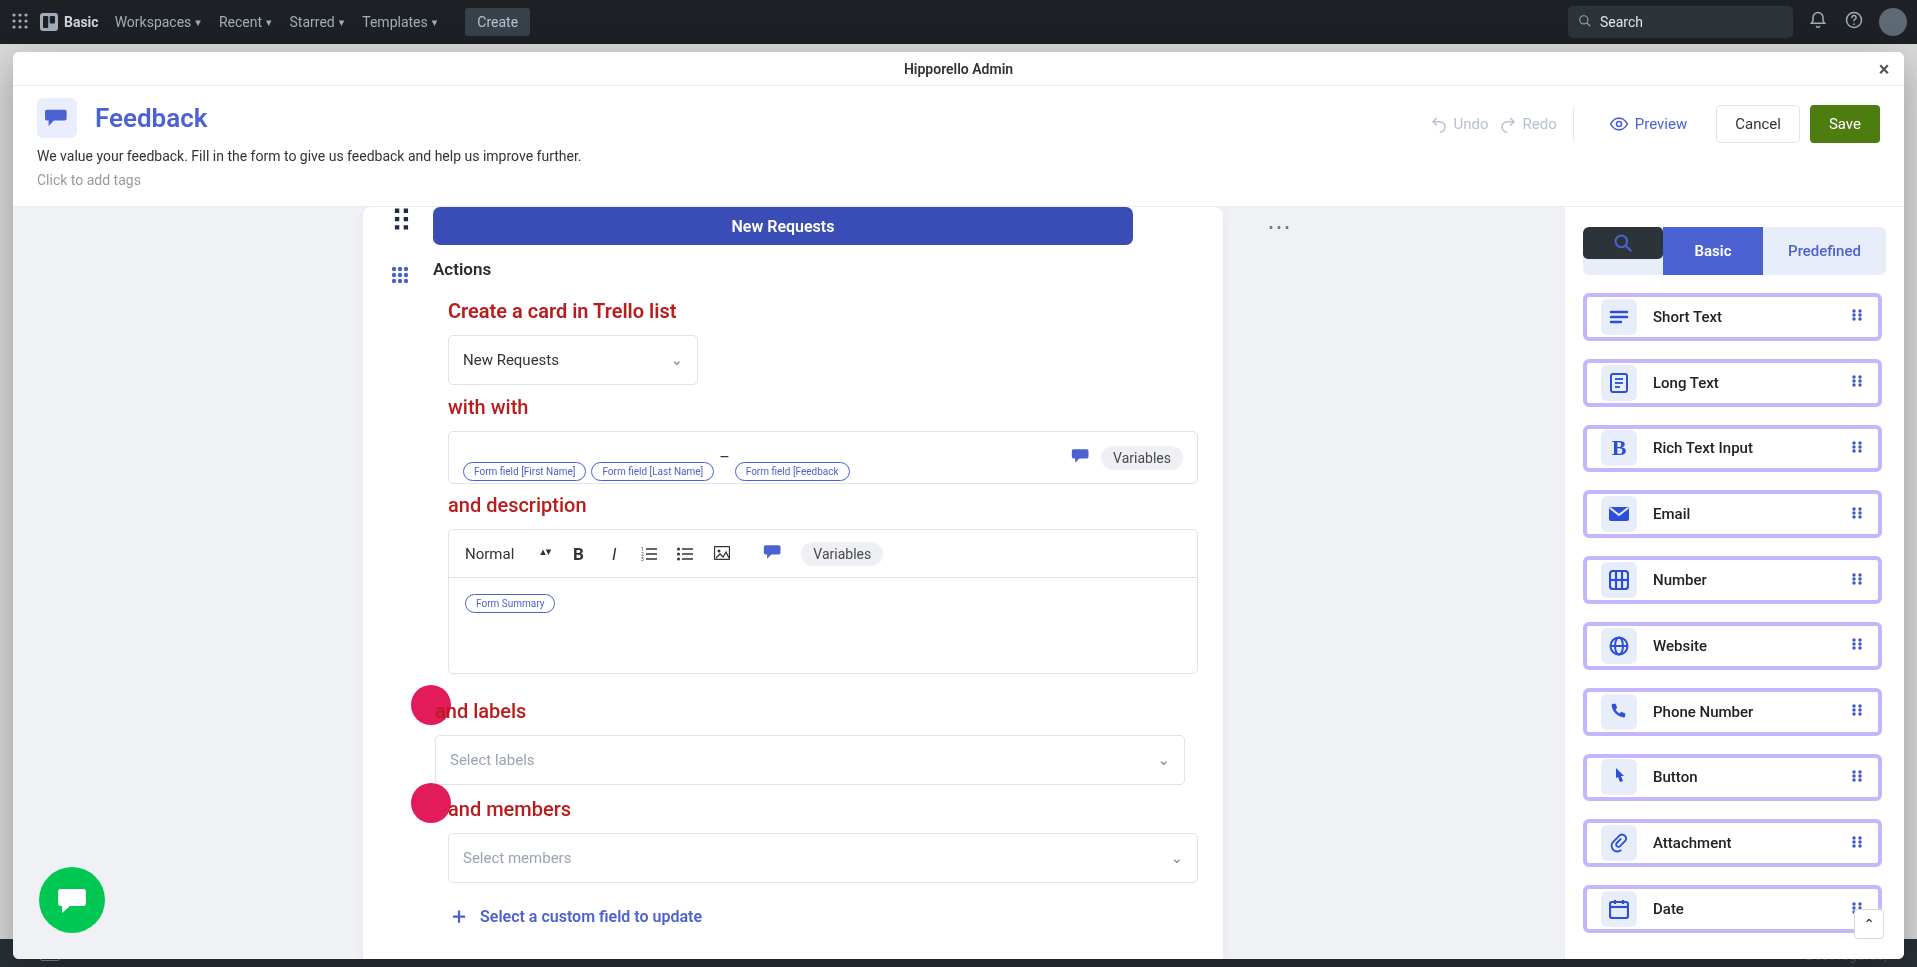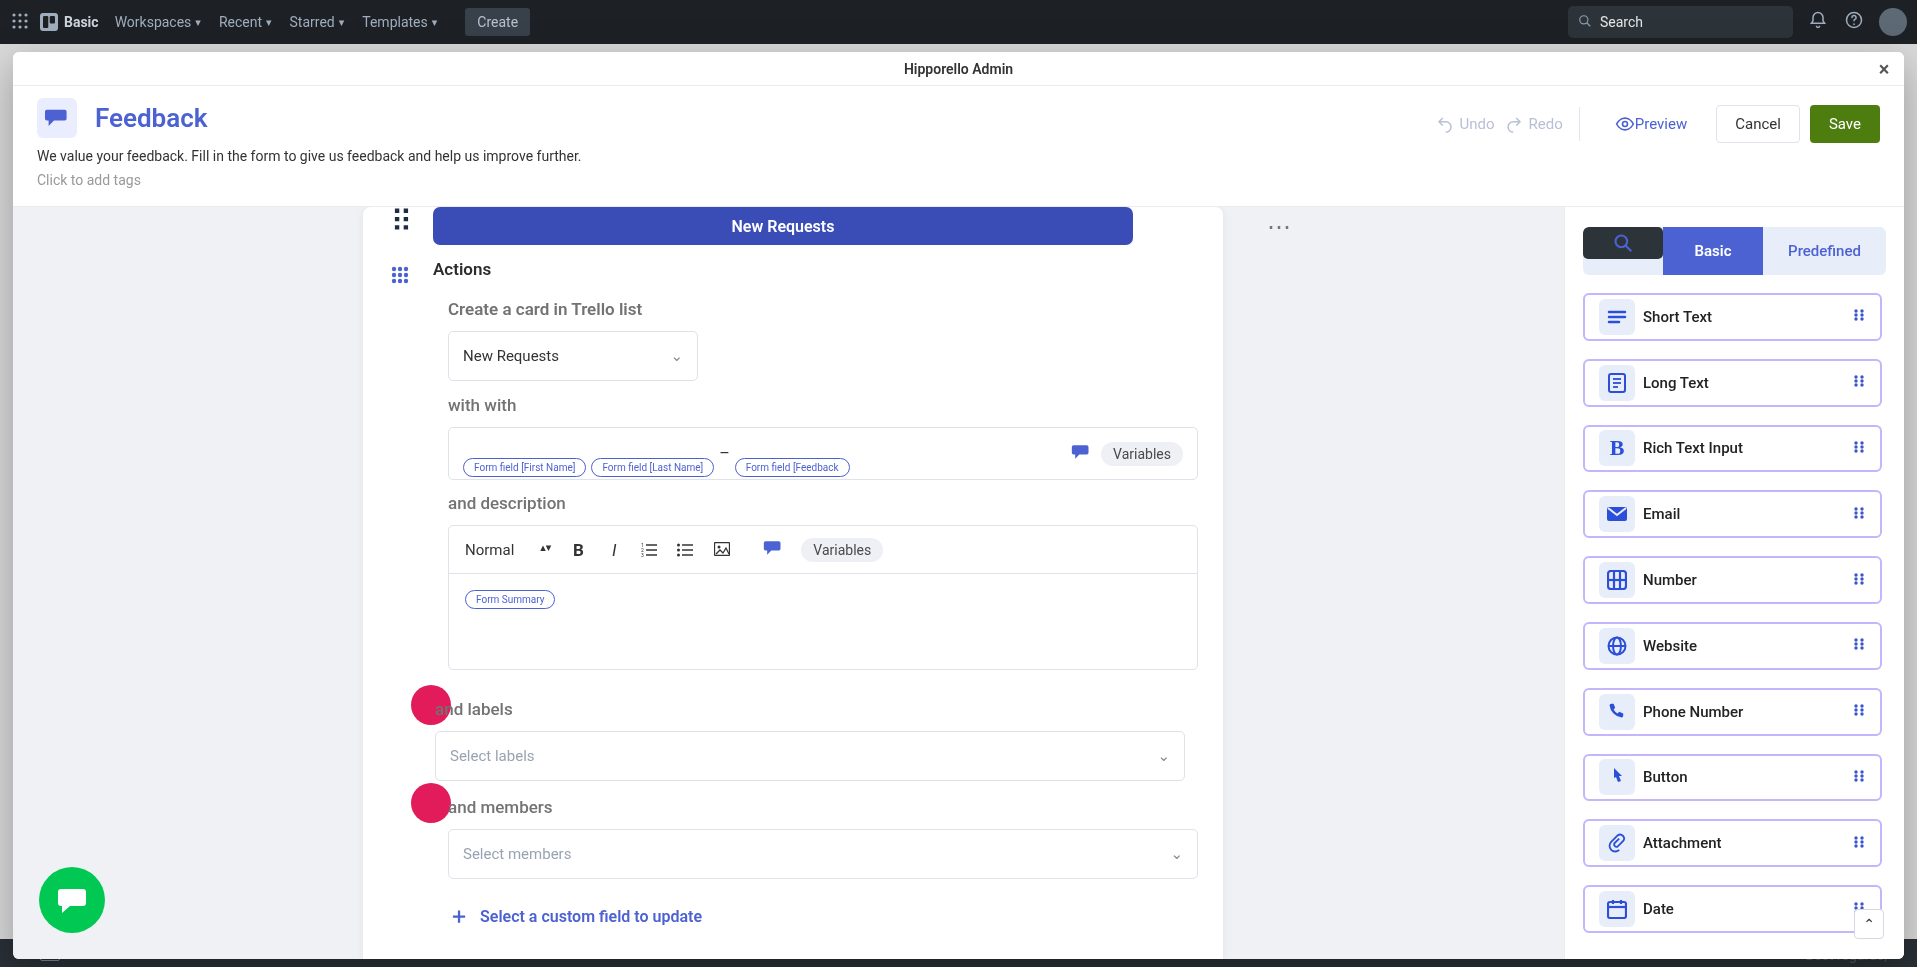--- a/index.html
+++ b/index.html
@@ -42,36 +42,36 @@
   .modal-head{background:#fff;border-bottom:1px solid #e9ebef;padding:12px 24px 18px;display:flex;align-items:flex-start;}
   .head-left{flex:1;}
   .head-icon{width:40px;height:40px;border-radius:6px;background:#E9EDFD;display:inline-flex;align-items:center;justify-content:center;margin-right:14px;vertical-align:middle;}
   .head-title{color:var(--brand);font-size:26px;font-weight:600;display:inline-block;vertical-align:middle;}
   .head-sub{color:#333;font-size:14px;margin-top:10px;}
   .head-tags{color:#999;font-size:14px;margin-top:8px;}
   .head-actions{display:flex;align-items:center;gap:10px;margin-top:6px;}
   .linkish{display:flex;align-items:center;gap:6px;color:#B8C0D6;font-size:15px;}
   .vsep{width:1px;height:34px;background:#e3e6ee;margin:0 6px;}
   .btn{padding:9px 18px;border-radius:4px;font-size:15px;border:1px solid transparent;cursor:pointer;}
-  .btn-preview{color:var(--brand);display:flex;align-items:center;}
+  .btn-preview{color:var(--brand);display:flex;align-items:center;gap:6px;}
   .btn-cancel{border:1px solid #DEE2ED;background:#fff;color:#333;}
   .btn-save{background:#4d7c0f;color:#fff;font-weight:400;}
 
   .modal-body{flex:1;display:flex;overflow:hidden;}
 
   
   .canvas{flex:1;background:#EFF1F5;position:relative;overflow:hidden;}
   .card{position:absolute;left:350px;top:0;width:860px;bottom:0;background:#fff;border-radius:8px 8px 0 0;box-shadow:0 2px 10px rgba(0,0,0,.06);}
   .dragdot{font-size:30px;color:#1f2a44;width:34px;text-align:center;letter-spacing:-3px;position:absolute;}
   .req-pill{position:absolute;left:70px;top:0;width:700px;height:38px;background:#3A4DB7;color:#fff;display:flex;align-items:center;justify-content:center;border-radius:7px;font-size:16px;font-weight:600;}
   .dots3{position:absolute;right:-70px;top:6px;font-size:24px;color:#777;letter-spacing:2px;}
 
   .sect{position:absolute;left:70px;}
   .sect-title{color:#2c2c2c;font-size:17px;font-weight:600;}
-  .sub{color:#737373;font-size:17px;font-weight:600;margin-bottom:12px;}
+  .sub{color:#b91c1c;font-size:20px;font-weight:600;margin-bottom:12px;}
   .select{display:flex;align-items:center;justify-content:space-between;border:1px solid var(--border);border-radius:5px;padding:0 14px;height:50px;background:#fff;color:#333;font-size:15px;}
   .select.small{width:250px;}
   .select.full{width:750px;}
   .placeholder{color:#9aa3b1;}
 
   .name-field{width:750px;height:53px;border:1px solid var(--border);border-radius:5px;background:#fff;display:flex;align-items:center;padding:0 14px;gap:5px;}
   .pill{border:1px solid var(--pill);color:var(--pill);border-radius:14px;padding:3px 10px;font-size:10px;white-space:nowrap;margin-top:28px;}
   .dash{color:#333;}
   .rightgroup{margin-left:auto;display:flex;align-items:center;gap:10px;}
   .chip-var{background:#EEF0F6;color:#4a4a4a;border-radius:14px;padding:4px 12px;font-size:14px;}
@@ -88,21 +88,21 @@
   .reddot{width:40px;height:40px;border-radius:50%;background:#E21B5A;position:absolute;}
 
   
   .rpanel{width:340px;background:#fff;border-left:1px solid #eceef3;padding:20px 18px 0;position:relative;}
   .rtabs{display:flex;gap:0;background:var(--light);border-radius:6px;height:48px;align-items:stretch;overflow:hidden;}
   .rtab{flex:none;display:flex;align-items:center;justify-content:center;font-size:15px;}
   .rtab.search{width:80px;color:var(--brand);}
   .rtab.basic{width:100px;background:var(--brand);color:#fff;font-weight:600;}
   .rtab.pre{flex:1;color:var(--brand);font-weight:500;}
   .flist{margin-top:18px;display:flex;flex-direction:column;gap:18px;overflow:auto;max-height:640px;padding-right:4px;}
-  .fitem{border:2px solid #c4b5fd;border-radius:6px;height:56px;display:flex;align-items:center;padding:0 14px;gap:8px;}
+  .fitem{border:4px solid #c4b5fd;border-radius:6px;height:56px;display:flex;align-items:center;padding:0 14px;gap:16px;}
   .fico{width:36px;height:36px;border-radius:6px;background:var(--light);display:flex;align-items:center;justify-content:center;color:#2C4FD9;font-weight:700;}
   .flabel{flex:1;color:#222;font-size:15px;font-weight:500;}
   .fgrab{font-size:16px;color:#3C55CB;letter-spacing:-2px;}
   .scroll-up{position:absolute;right:20px;bottom:20px;width:30px;height:30px;border:1px solid #d6d9e2;border-radius:4px;background:#fff;display:flex;align-items:center;justify-content:center;font-size:14px;color:#333;}
 
   
   .fab{position:absolute;left:26px;bottom:26px;width:66px;height:66px;border-radius:50%;background:#00C853;display:flex;align-items:center;justify-content:center;}
   .fab svg{display:block;}
   
   

